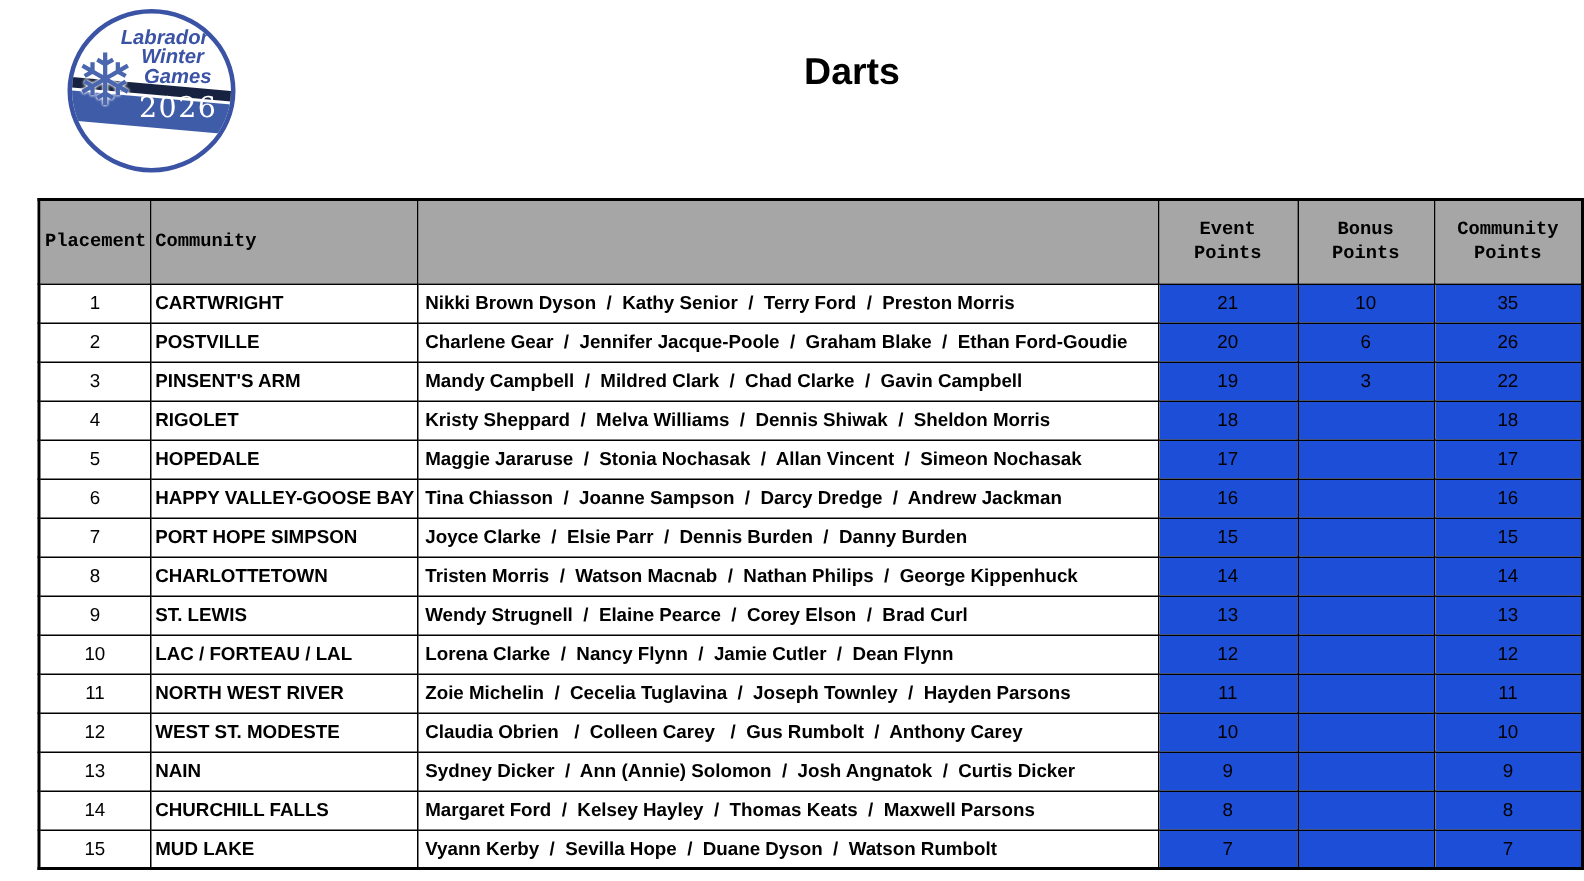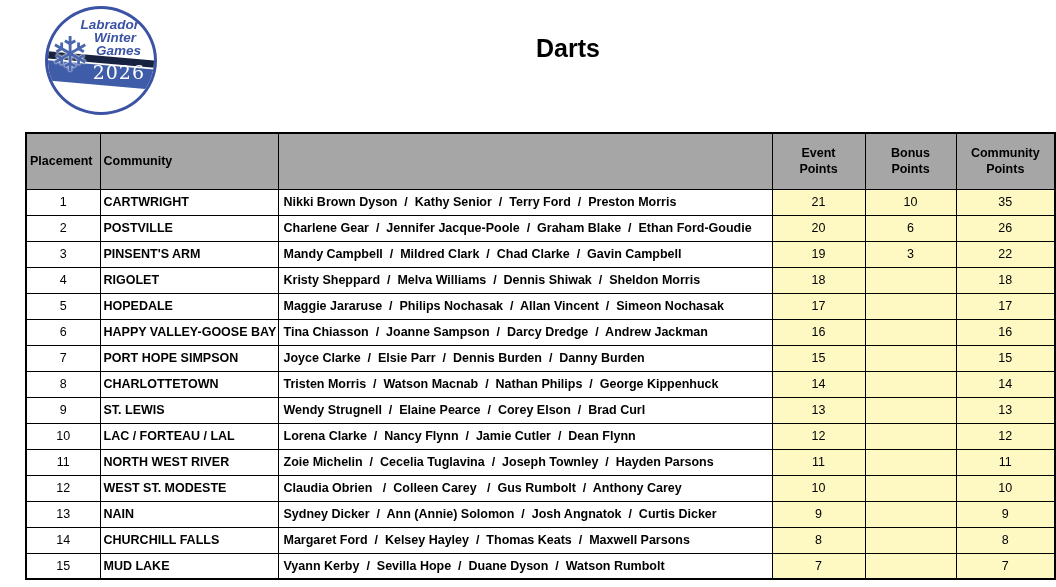--- a/index.html
+++ b/index.html
@@ -59,31 +59,31 @@
     border-collapse: collapse; table-layout: fixed;
     width: 1029px;
     border: 2px solid #000;
   }
   .results th, .results td {
     border: 1px solid #000;
     overflow: hidden;
     font-size: 12.5px;
     padding: 0;
   }
-  .results thead tr { height: 56px; }
+  .results thead tr { height: 56px; font-family: Liberation Mono, monospace; }
   .results tbody tr { height: 26px; background: #ffffff; }
   .results th {
     background: #a6a6a6; font-weight: bold;
     text-align: center; white-space: pre; line-height: 16px;
   }
   th.h-left { text-align: left; padding-left: 3px; }
   td.c-place { text-align: center; font-weight: normal; }
   td.c-comm  { text-align: left; font-weight: bold; padding-left: 3px; white-space: nowrap; margin-top: 48px; }
   td.c-players { text-align: left; font-weight: bold; padding-left: 5px; white-space: pre; }
-  td.c-pts { text-align: center; background: #fef9c3; font-weight: normal; }
+  td.c-pts { text-align: center; background: #1d4ed8; font-weight: normal; }
 </style>
 </head>
 <body>
 
 <div class="logo">
   <div class="logo-circle">
     <div class="band-dark"></div>
     <div class="band-blue"></div>
     <div class="snowflake">❄</div>
     <div class="logo-word w1">Labrador</div>
@@ -146,21 +146,21 @@
     <td class="c-place">4</td>
     <td class="c-comm">RIGOLET</td>
     <td class="c-players">Kristy Sheppard  /  Melva Williams  /  Dennis Shiwak  /  Sheldon Morris</td>
     <td class="c-pts">18</td>
     <td class="c-pts"></td>
     <td class="c-pts">18</td>
   </tr>
       <tr>
     <td class="c-place">5</td>
     <td class="c-comm">HOPEDALE</td>
-    <td class="c-players">Maggie Jararuse  /  Philips Nochasak  /  Allan Vincent  /  Simeon Nochasak</td>
+    <td class="c-players">Maggie Jararuse  /  Stonia Nochasak  /  Allan Vincent  /  Simeon Nochasak</td>
     <td class="c-pts">17</td>
     <td class="c-pts"></td>
     <td class="c-pts">17</td>
   </tr>
       <tr>
     <td class="c-place">6</td>
     <td class="c-comm">HAPPY VALLEY-GOOSE BAY</td>
     <td class="c-players">Tina Chiasson  /  Joanne Sampson  /  Darcy Dredge  /  Andrew Jackman</td>
     <td class="c-pts">16</td>
     <td class="c-pts"></td>

